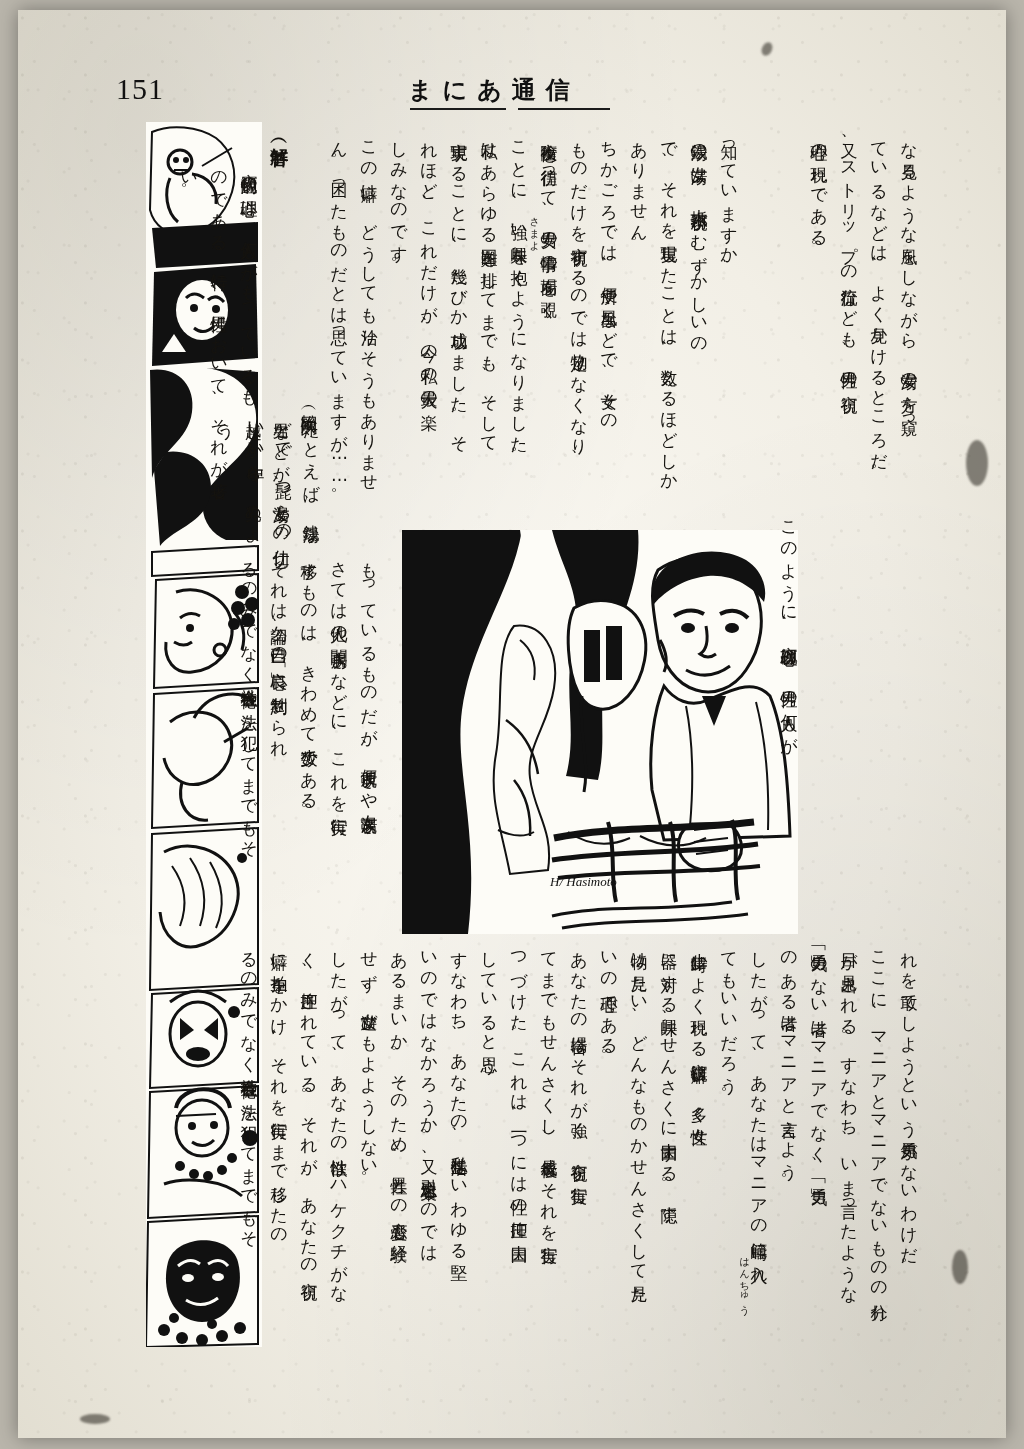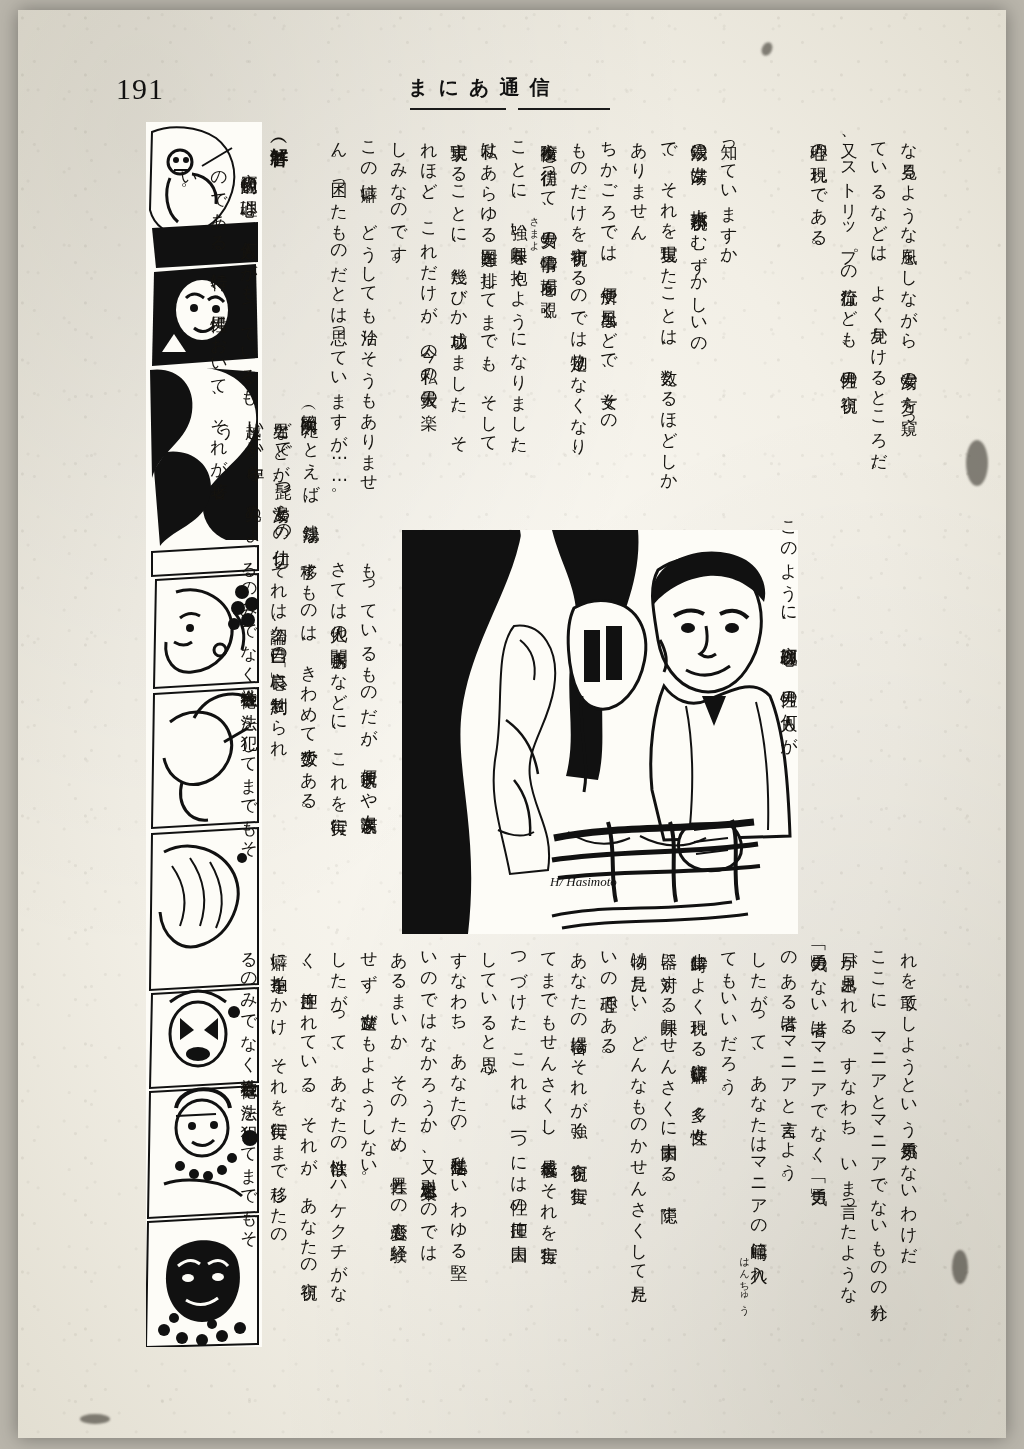--- a/index.html
+++ b/index.html
@@ -58,21 +58,21 @@
     top: 62px;
     font-size: 30px;
     font-family: "Liberation Serif", serif;
     color: #111;
     letter-spacing: 1px;
   }
   #running-head {
     position: absolute;
     left: 390px;
     top: 64px;
-    font-size: 20px;
+    font-size: 24px;
     letter-spacing: 10px;
     color: #111;
     font-family: "DejaVu Sans", sans-serif;
     font-weight: 600;
   }
   #head-rule-left, #head-rule-right {
     position: absolute;
     top: 98px;
     height: 2px;
     background: #1a1a1a;
@@ -130,21 +130,21 @@
 
 <div id="page">
   <div id="paper">
     <div id="grain"></div>
 
     <div class="edge-smudge" style="left:948px; top:430px; width:22px; height:46px;"></div>
     <div class="edge-smudge" style="left:934px; top:1240px; width:16px; height:34px;"></div>
     <div class="edge-smudge" style="left:744px; top:32px; width:10px; height:14px; transform:rotate(25deg);"></div>
     <div class="edge-smudge" style="left:62px; top:1404px; width:30px; height:10px;"></div>
 
-    <div id="page-number">191</div>
+    <div id="page-number">151</div>
     <div id="running-head">まにあ通信</div>
     <div id="head-rule-left"></div>
     <div id="head-rule-right"></div>
 
     <div class="illus" id="illus-left">
       <svg width="116" height="1225" viewBox="0 0 116 1225">
         <rect x="0" y="0" width="116" height="1225" fill="#fdfcf7"></rect>
 
         <g fill="#111">
           <path d="M6 10 C24 2 52 4 70 16 C86 28 92 50 86 70 C78 96 60 110 40 112 C22 114 8 104 4 88 Z" fill="#fdfcf7" stroke="#111" stroke-width="2"></path>

